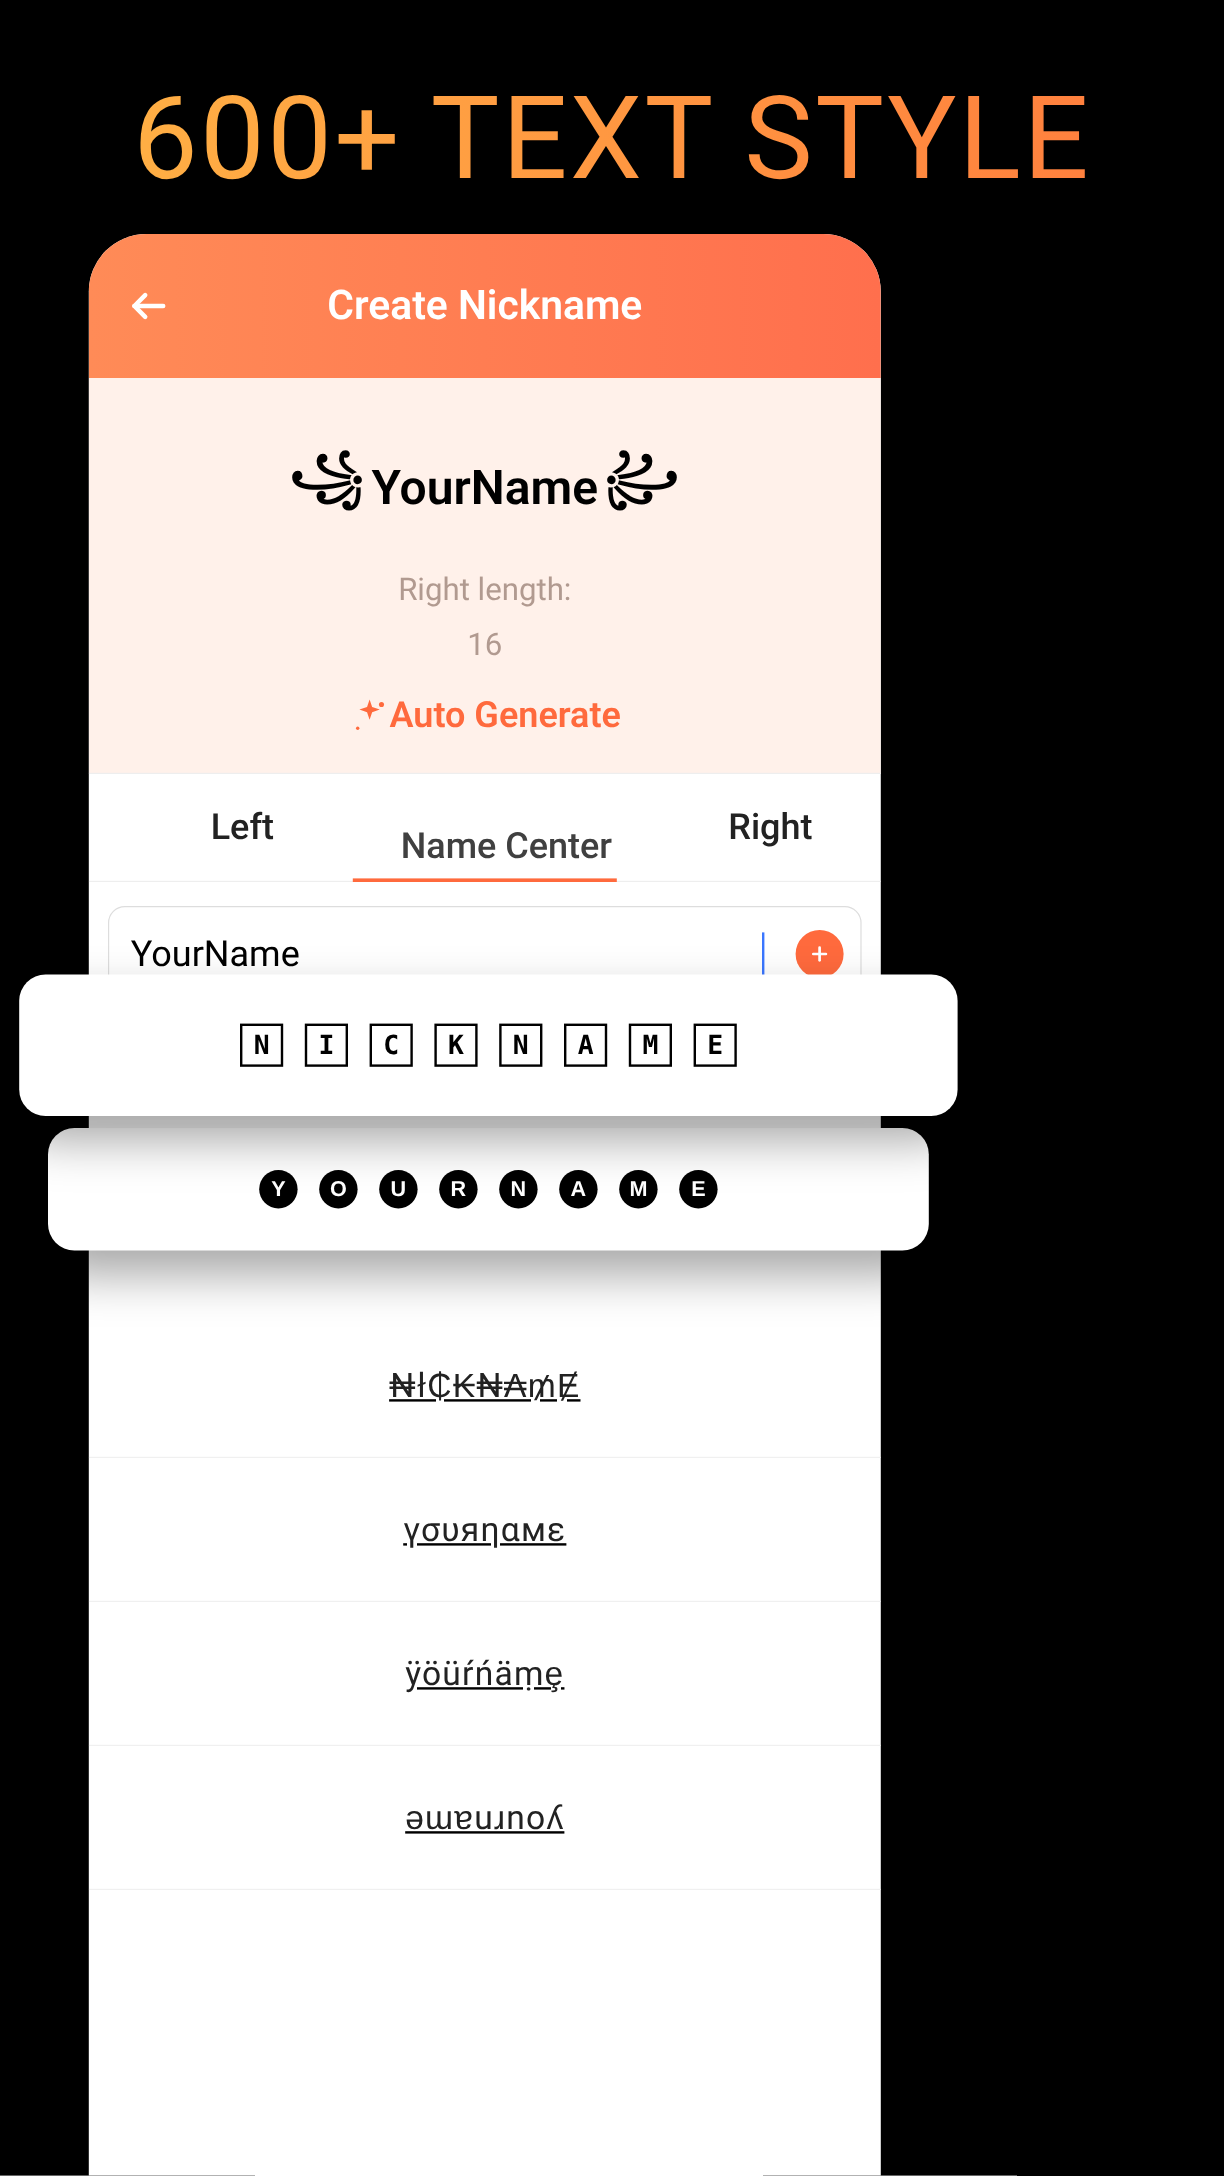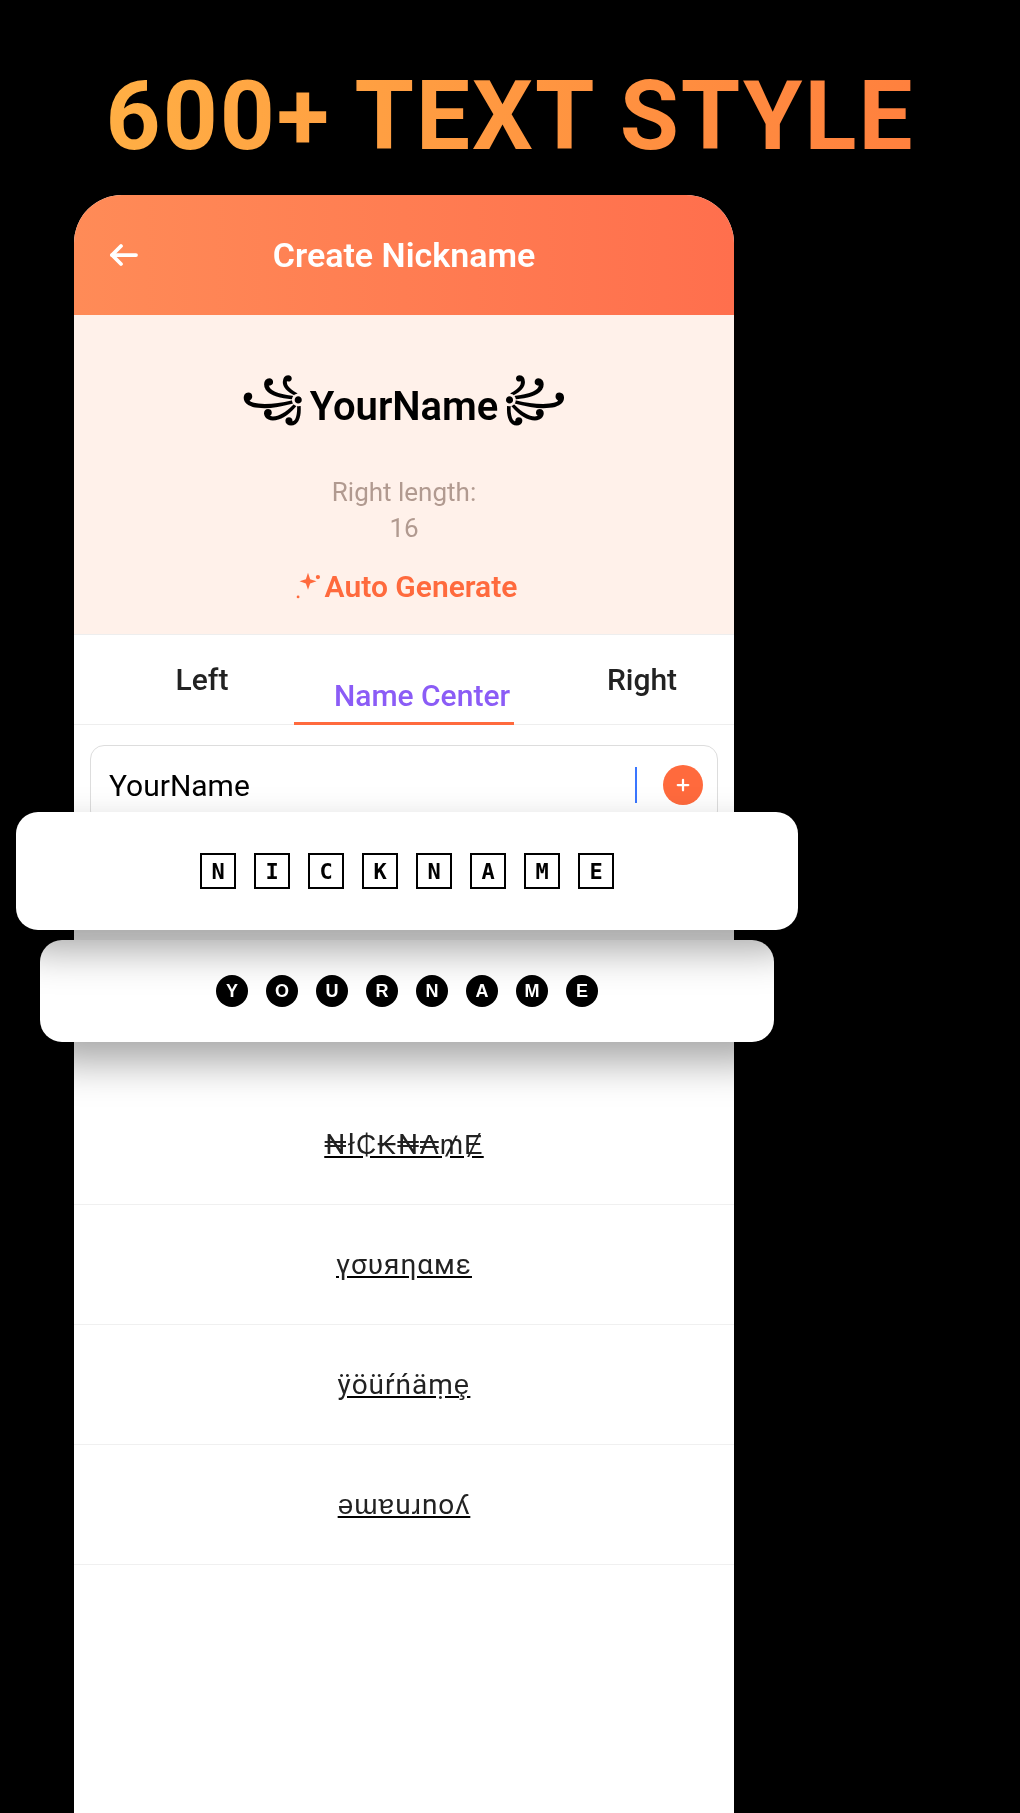--- a/index.html
+++ b/index.html
@@ -8,21 +8,21 @@
     background: #000;
     font-family: -apple-system, BlinkMacSystemFont, "Segoe UI", Roboto, Arial, sans-serif;
     width: 1020px;
     height: 1813px;
     overflow: hidden;
     position: relative;
   }
   .promo-title {
     text-align: center;
     font-size: 96px;
-    font-weight: 700;
+    font-weight: 400;
     letter-spacing: 2px;
     padding: 60px 0 30px;
     background: linear-gradient(90deg, #ffb545 0%, #ff7a3d 100%);
     -webkit-background-clip: text;
     background-clip: text;
     color: transparent;
     text-transform: uppercase;
   }
   .phone {
     position: absolute;
@@ -77,21 +77,21 @@
   .styled-name .flourish { font-size: 40px; }
   .styled-name .flourish.flip { transform: scaleX(-1); display: inline-block; }
   .name-length-label {
     color: #b19a90;
     font-size: 26px;
     margin-top: 30px;
   }
   .name-length-value {
     color: #b19a90;
     font-size: 26px;
-    margin-top: 6px;
+    margin-top: 16px;
   }
   .auto-generate {
     display: flex;
     align-items: center;
     justify-content: center;
     gap: 0;
     margin-top: 26px;
     color: #ff6a3d;
     font-size: 30px;
     font-weight: 600;
@@ -107,21 +107,21 @@
     display: flex;
     align-items: center;
     justify-content: center;
     font-size: 30px;
     font-weight: 500;
     color: #222;
     position: relative;
     padding-left: 36px;
   }
   .tab.active {
-    color: #8b5cf6;
+    color: #404040;
     margin-top: 31px;
   }
   .tab.active::after {
     content: "";
     position: absolute;
     bottom: -1px;
     left: 0;
     right: 0;
     height: 3px;
     background: #ff6a3d;

